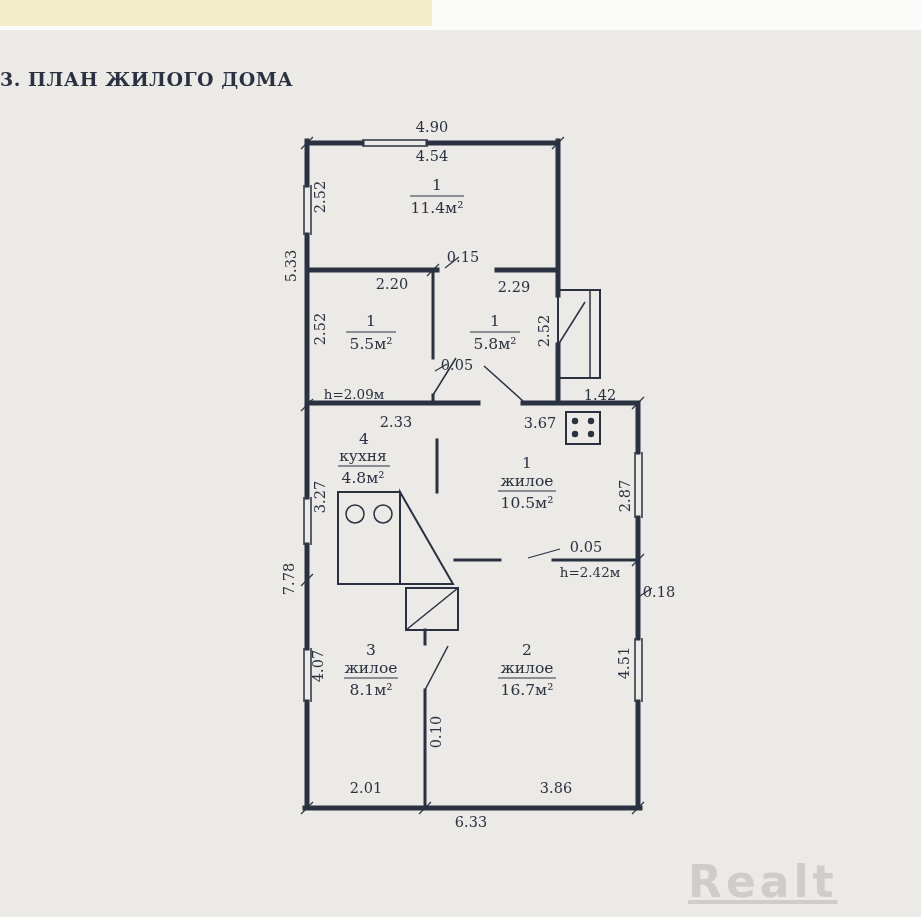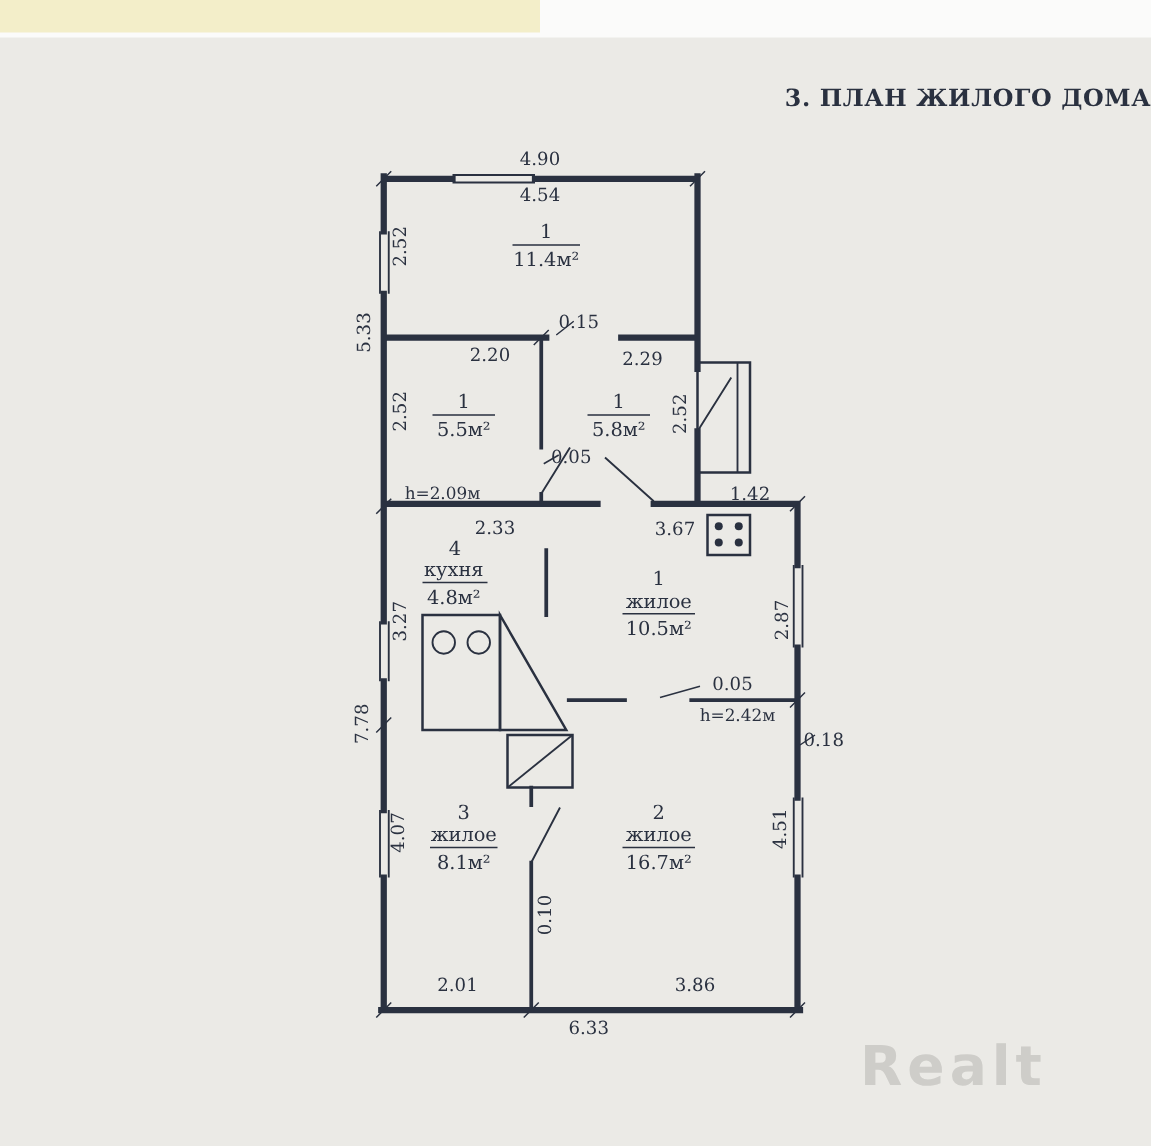--- a/index.html
+++ b/index.html
@@ -11,39 +11,39 @@
   }
   *{margin:0;padding:0;box-sizing:border-box;}
   body{background:#d8d7d4;font-family:"DejaVu Serif", serif;}
   .page{
     position:relative;width:921px;height:917px;background:var(--paper);
     overflow:hidden;
   }
   .strip-white{position:absolute;top:0;left:0;width:921px;height:30px;background:var(--strip_white);}
   .strip-yellow{position:absolute;top:0;left:0;width:432px;height:26px;background:var(--strip_yellow);}
   .title{
-    position:absolute;top:68px;left:0;width:921px;text-align:right;
+    position:absolute;top:68px;left:0;width:921px;text-align:left;
     font-family:"DejaVu Serif", serif;font-size:19px;font-weight:600;
     color:var(--ink);letter-spacing:0.5px;
   }
   svg{position:absolute;top:0;left:0;}
   .w5{stroke:var(--ink);stroke-width:5;fill:none;stroke-linecap:square;}
   .w3{stroke:var(--ink);stroke-width:3;fill:none;stroke-linecap:square;}
   .w2{stroke:var(--ink);stroke-width:2;fill:none;}
   .w15{stroke:var(--ink);stroke-width:1.5;fill:none;}
   .w12{stroke:var(--ink);stroke-width:1.2;fill:none;}
   .dot{fill:var(--ink);stroke:none;}
   text{fill:var(--ink);font-family:"DejaVu Serif", serif;}
   .dim{font-size:14.5px;}
   .room{font-size:15.5px;}
   .note{font-size:13.5px;}
   .watermark{
-    position:absolute;left:688px;top:828px;width:210px;height:48px;
+    position:absolute;left:688px;top:856px;width:210px;height:48px;
     font-family:"DejaVu Sans", sans-serif;font-weight:bold;font-size:44px;
-    color:var(--watermark);letter-spacing:4px;opacity:.95;user-select:none;
+    color:var(--watermark);letter-spacing:4px;opacity:.95;user-select:none;text-decoration:underline;
   }
 </style>
 </head>
 <body>
 
 <div class="page">
 
   <div class="strip-white"></div>
   <div class="strip-yellow"></div>
 

